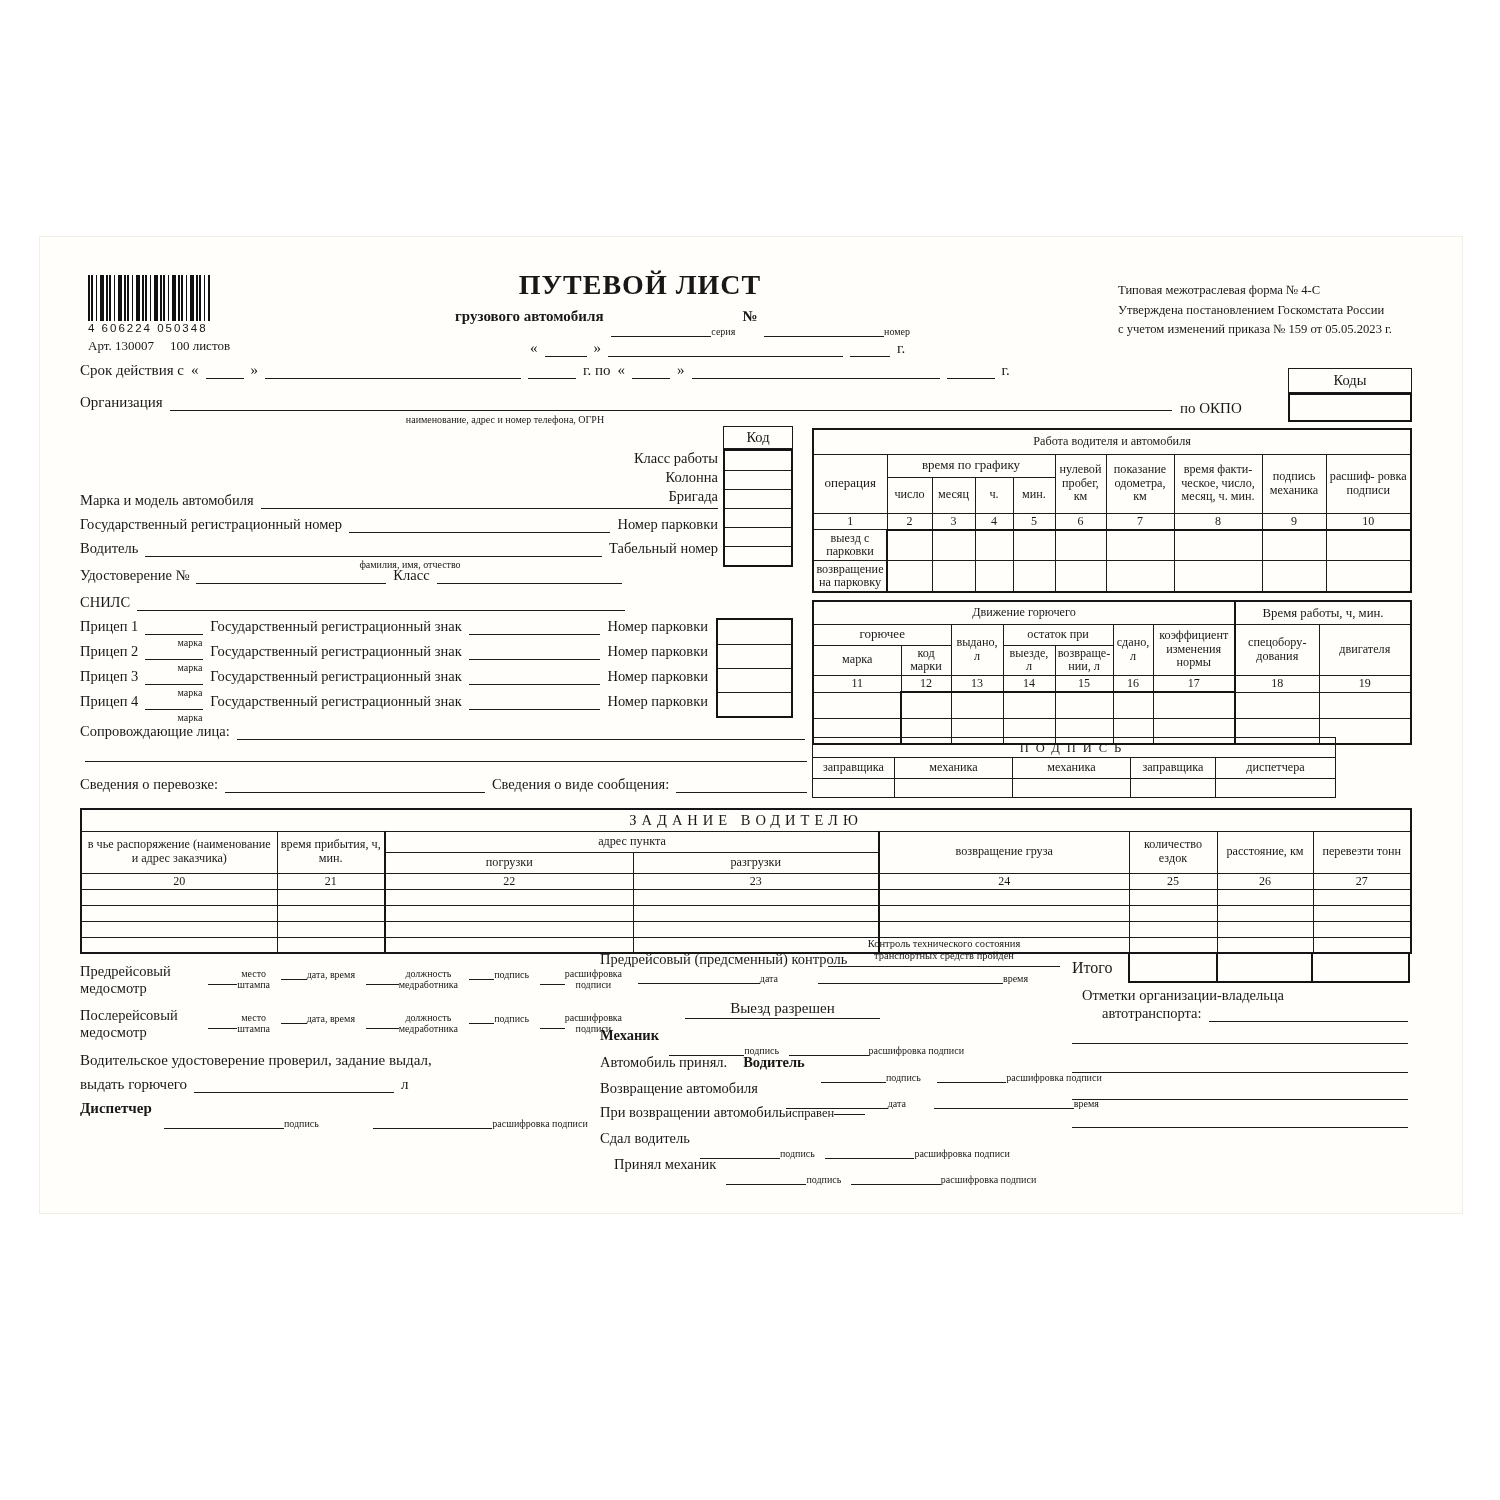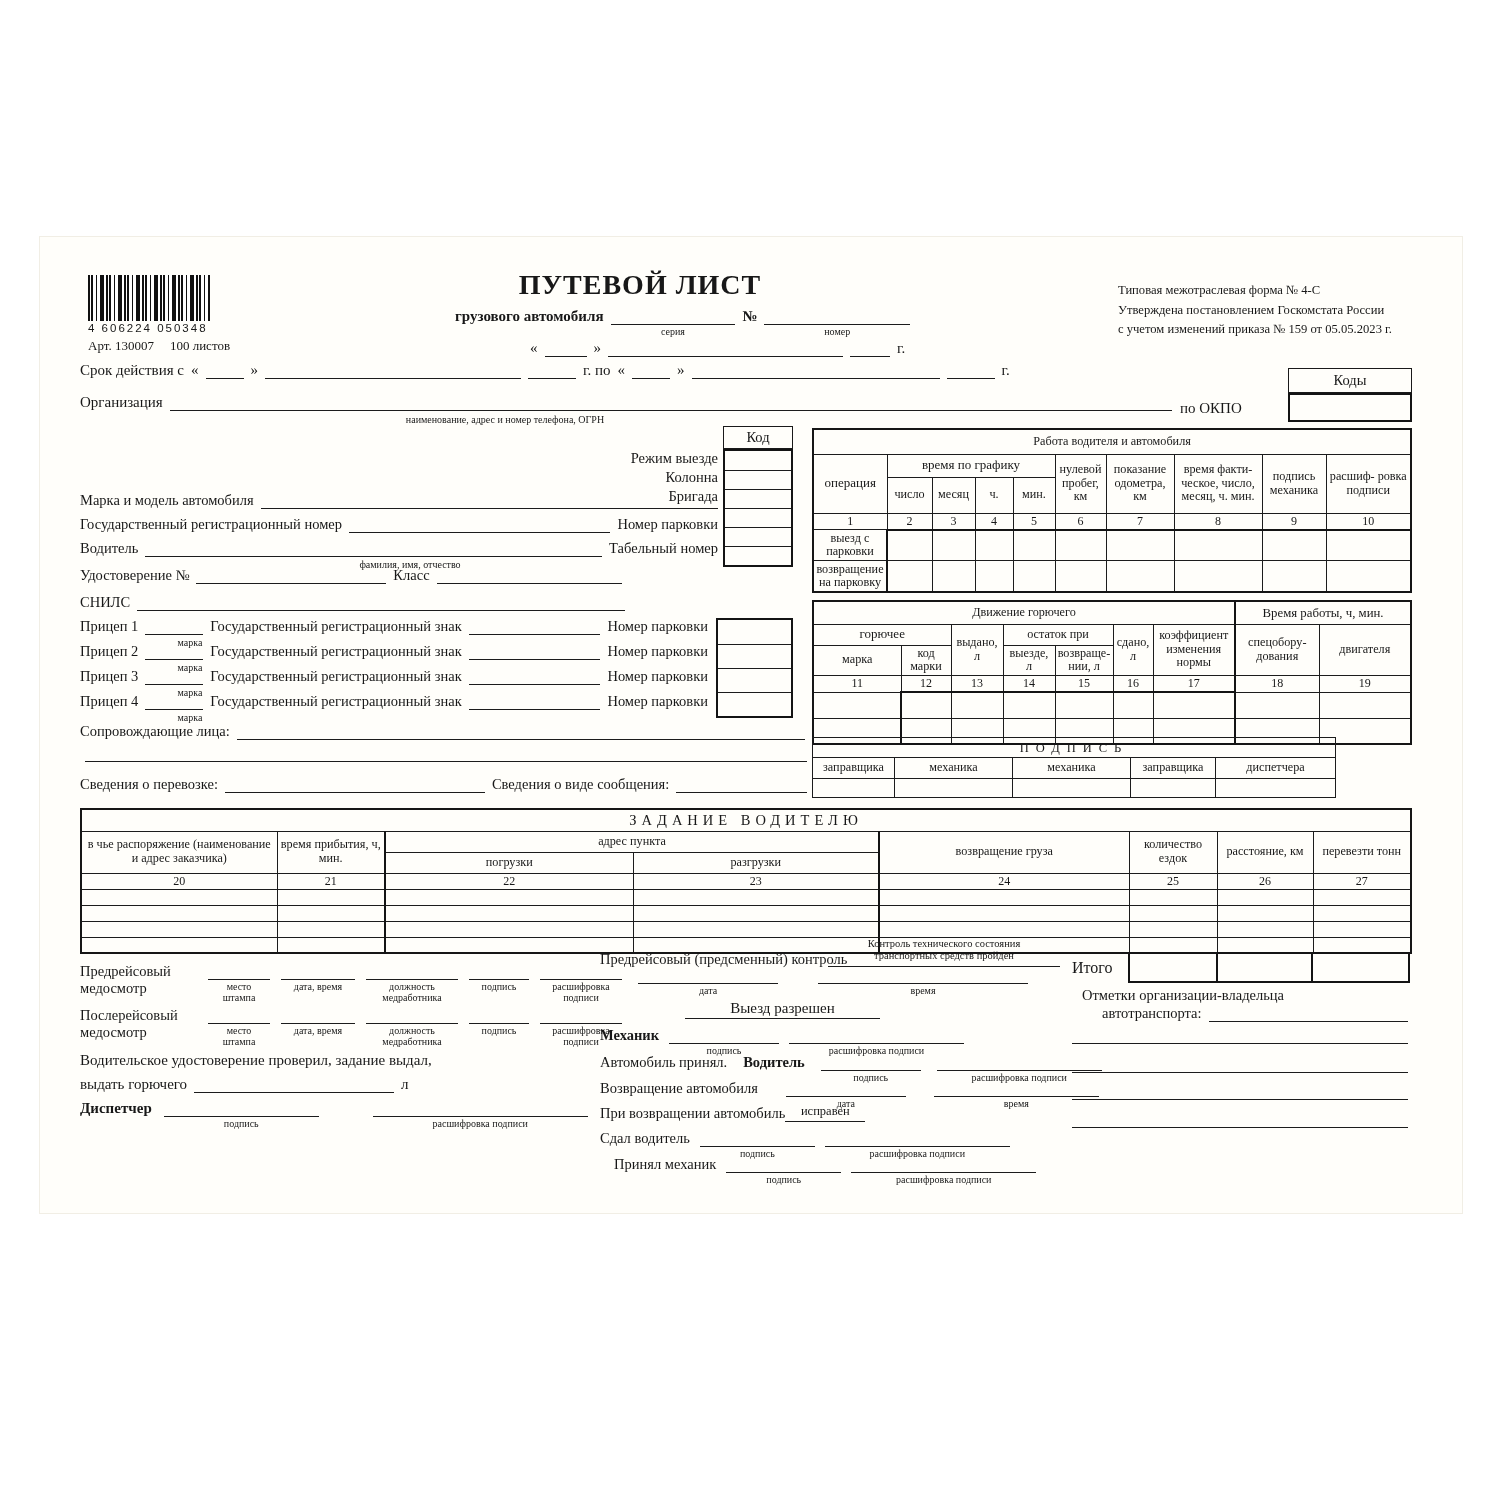--- a/index.html
+++ b/index.html
@@ -3,21 +3,21 @@
 <meta charset="utf-8">
 <style>
   *{margin:0;padding:0;box-sizing:border-box}
   html,body{width:1500px;height:1500px}
   body{background:#ffffff;font-family:"Liberation Serif","DejaVu Serif",serif;color:#181818;position:relative}
   .paper{position:absolute;left:40px;top:237px;width:1422px;height:976px;background:#fffefa;outline:1px solid #f1eee5}
   .abs{position:absolute}
   .flexrow{display:flex;align-items:flex-end;column-gap:7px}
   .uline{display:inline-block;border-bottom:1.4px solid #1c1c1c;height:13px}
   .fill{flex:1 1 auto;border-bottom:1.4px solid #1c1c1c;height:13px}
-  .bcol{display:inline-flex;flex-direction:column;align-items:center;row-gap:1px}
+  .bcol{display:inline-flex;align-items:center;row-gap:1px}
   .bcol .uline{width:100%;height:12px}
   .bcolrow{display:flex;align-items:flex-start}
   .drop{margin-bottom:-12px}
   .hint{font-size:10px;line-height:1.1;text-align:center;white-space:nowrap}
   .hint2{font-size:10px;line-height:1.1;text-align:center}
   .lbl{font-size:14.5px;line-height:1.18;white-space:nowrap}
   .lbl15{font-size:15px;line-height:1.2;white-space:nowrap}
   .b{font-weight:bold}
   .main-title{font-size:28px;font-weight:bold;letter-spacing:1px;text-align:center}
   .stripes{height:46px;width:122px;background:repeating-linear-gradient(90deg,#111 0 2px,#fff 2px 3px,#111 3px 5px,#fff 5px 8px,#111 8px 9px,#fff 9px 12px,#111 12px 16px,#fff 16px 18px)}
@@ -112,21 +112,21 @@
 
   <div class="abs codehead" style="left:683px;top:189px;width:70px;height:23px;line-height:20px">Код</div>
   <div class="abs codebox" style="left:683px;top:212px;width:70px">
     <div class="cell" style="height:19px"></div>
     <div class="cell" style="height:19px"></div>
     <div class="cell" style="height:19px"></div>
     <div class="cell" style="height:19px"></div>
     <div class="cell" style="height:19px"></div>
     <div class="cell" style="height:19px"></div>
   </div>
-  <div class="abs lbl" style="left:430px;top:213px;width:248px;text-align:right">Режим выезде</div>
+  <div class="abs lbl" style="left:430px;top:213px;width:248px;text-align:right">Класс работы</div>
   <div class="abs lbl" style="left:430px;top:232px;width:248px;text-align:right">Колонна</div>
   <div class="abs lbl" style="left:430px;top:251px;width:248px;text-align:right">Бригада</div>
 
   <div class="abs flexrow" style="left:40px;top:255px;width:638px">
     <span class="lbl">Марка и модель автомобиля</span>
     <span class="fill"></span>
   </div>
 
   <div class="abs flexrow" style="left:40px;top:279px;width:638px">
     <span class="lbl">Государственный регистрационный номер</span>

